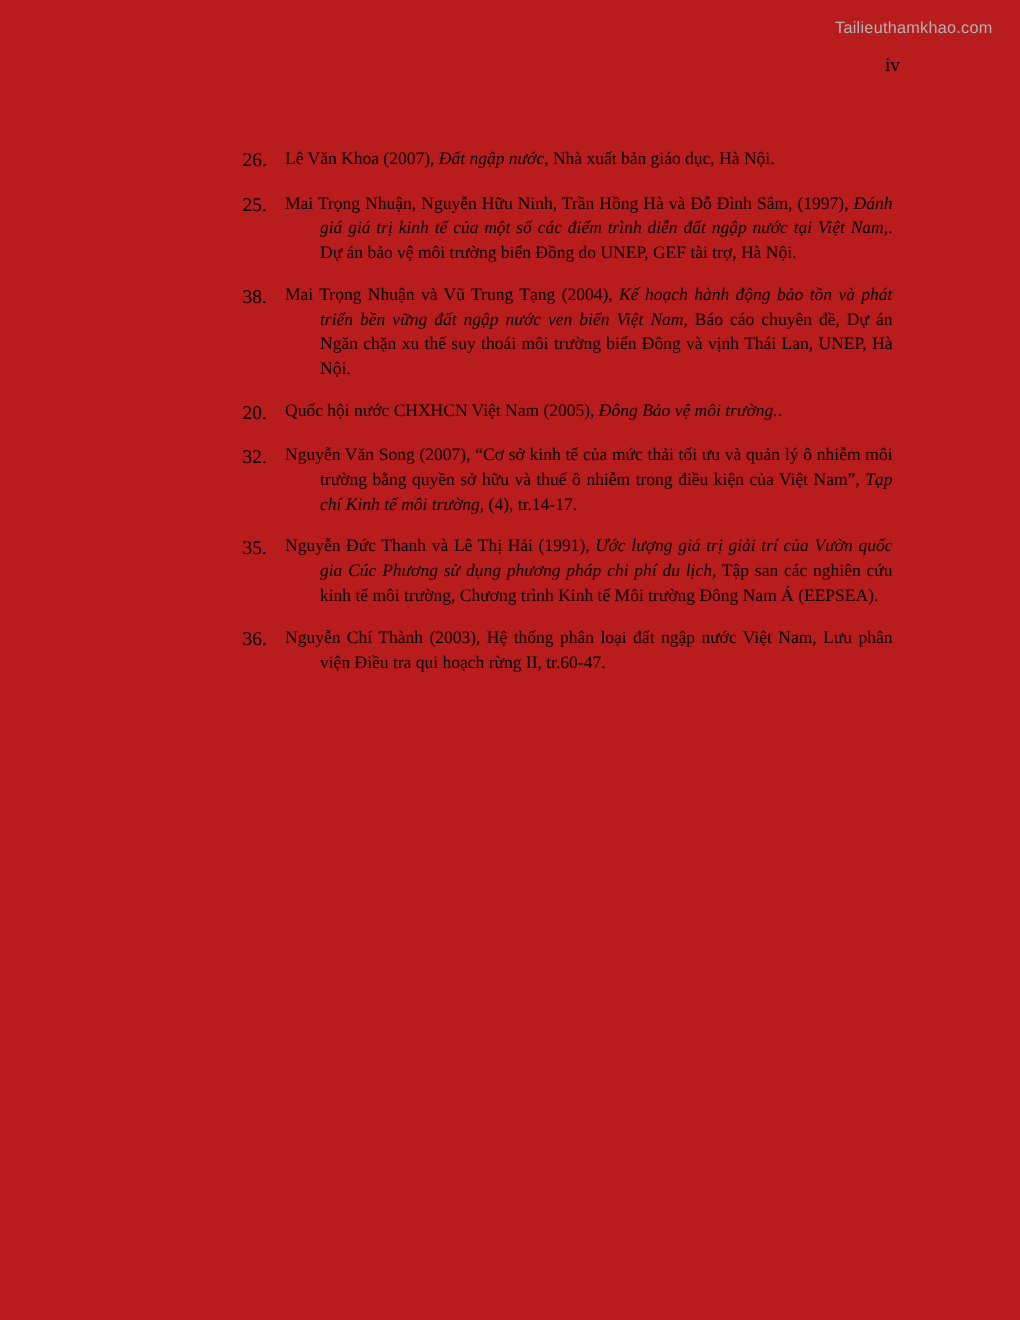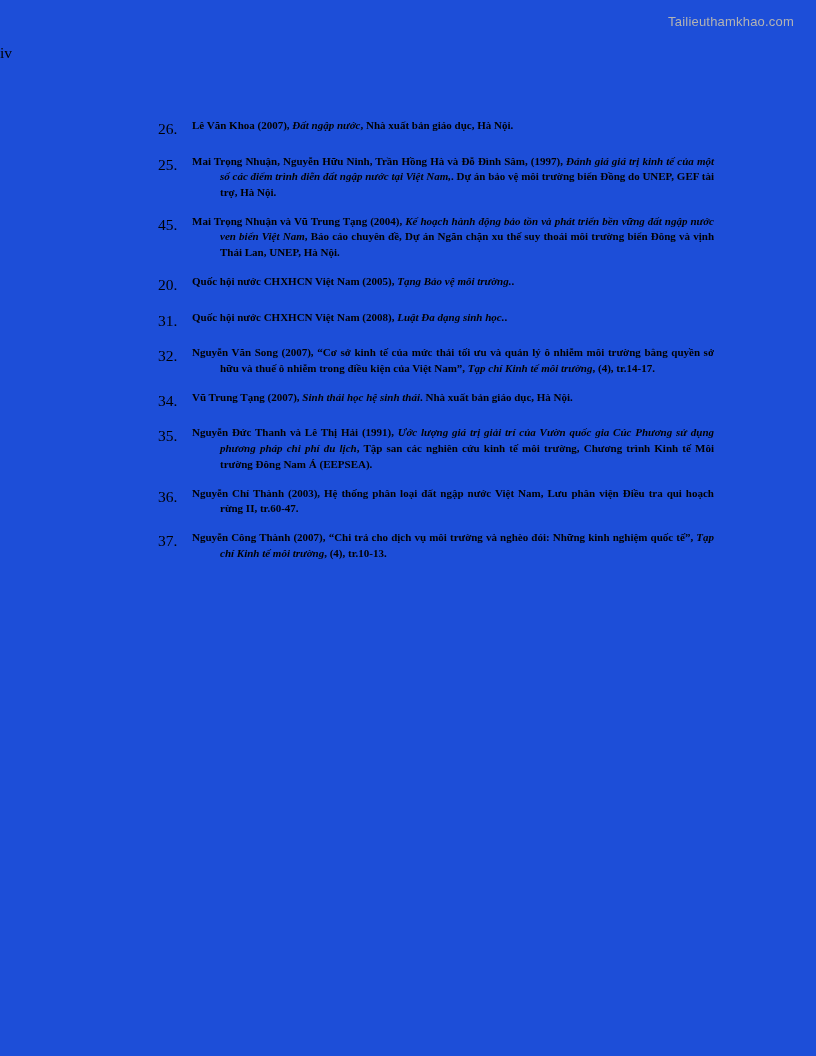--- a/index.html
+++ b/index.html
@@ -8,70 +8,70 @@
     background: #ffffff;
   }
   body {
     font-family: "Liberation Serif", "DejaVu Serif", serif;
     color: #000000;
   }
   .page {
     position: relative;
     width: 816px;
     height: 1056px;
-    background: #1d4ed8;
+    background: #b91c1c;
     overflow: hidden;
     box-sizing: border-box;
   }
   .watermark {
     position: absolute;
     top: 14px;
     right: 22px;
     font-family: "Liberation Sans", "DejaVu Sans", sans-serif;
     font-size: 13px;
     color: #b3b3b3;
     letter-spacing: 0.2px;
     white-space: nowrap;
   }
   .folio {
     position: absolute;
     top: 44px;
     left: 0;
     width: 720px;
-    text-align: left;
+    text-align: right;
     font-size: 15.5px;
     color: #000;
   }
   .refs {
     position: absolute;
     top: 118px;
     left: 158px;
     width: 556px;
   }
   .ref {
     display: flex;
     align-items: flex-start;
     margin-bottom: 13.5px;
   }
   .ref-num {
     flex: 0 0 34px;
     font-size: 15.5px;
     line-height: 1.42;
     text-align: left;
     white-space: nowrap;
+    margin-left: 36px;
   }
   .ref-body {
     flex: 1 1 auto;
-    font-size: 11px;
+    font-size: 14px;
     line-height: 1.42;
     text-align: justify;
     text-justify: inter-word;
     text-indent: 0;
     padding-left: 0;
-    font-weight: bold;
   }
   
   .ref-body {
     padding-left: 28px;
     text-indent: -28px;
   }
   .ref-body i {
     font-style: italic;
   }
 </style>
@@ -87,46 +87,34 @@
   <div class="refs">
       <div class="ref">
         <div class="ref-num">26.</div>
         <div class="ref-body"><span>Lê Văn Khoa (2007), </span><i>Đất ngập nước</i><span>, Nhà xuất bản giáo dục, Hà Nội.</span></div>
       </div>
       <div class="ref">
         <div class="ref-num">25.</div>
         <div class="ref-body"><span>Mai Trọng Nhuận, Nguyễn Hữu Ninh, Trần Hồng Hà và Đỗ Đình Sâm, (1997), </span><i>Đánh giá giá trị kinh tế của một số các điểm trình diễn đất ngập nước tại Việt Nam,</i><span>. Dự án bảo vệ môi trường biển Đồng do UNEP, GEF tài trợ, Hà Nội.</span></div>
       </div>
       <div class="ref">
-        <div class="ref-num">45.</div>
+        <div class="ref-num">38.</div>
         <div class="ref-body"><span>Mai Trọng Nhuận và Vũ Trung Tạng (2004), </span><i>Kế hoạch hành động bảo tồn và phát triển bền vững đất ngập nước ven biển Việt Nam</i><span>, Báo cáo chuyên đề, Dự án Ngăn chặn xu thế suy thoái môi trường biển Đông và vịnh Thái Lan, UNEP, Hà Nội.</span></div>
       </div>
       <div class="ref">
         <div class="ref-num">20.</div>
-        <div class="ref-body"><span>Quốc hội nước CHXHCN Việt Nam (2005), </span><i>Tạng Bảo vệ môi trường.</i><span>.</span></div>
-      </div>
-      <div class="ref">
-        <div class="ref-num">31.</div>
-        <div class="ref-body"><span>Quốc hội nước CHXHCN Việt Nam (2008), </span><i>Luật Đa dạng sinh học.</i><span>.</span></div>
+        <div class="ref-body"><span>Quốc hội nước CHXHCN Việt Nam (2005), </span><i>Đông Bảo vệ môi trường.</i><span>.</span></div>
       </div>
       <div class="ref">
         <div class="ref-num">32.</div>
         <div class="ref-body"><span>Nguyễn Văn Song (2007), “Cơ sở kinh tế của mức thải tối ưu và quản lý ô nhiễm môi trường bằng quyền sở hữu và thuế ô nhiễm trong điều kiện của Việt Nam”, </span><i>Tạp chí Kinh tế môi trường</i><span>, (4), tr.14-17.</span></div>
-      </div>
-      <div class="ref">
-        <div class="ref-num">34.</div>
-        <div class="ref-body"><span>Vũ Trung Tạng (2007), </span><i>Sinh thái học hệ sinh thái</i><span>. Nhà xuất bản giáo dục, Hà Nội.</span></div>
       </div>
       <div class="ref">
         <div class="ref-num">35.</div>
         <div class="ref-body"><span>Nguyễn Đức Thanh và Lê Thị Hải (1991), </span><i>Ước lượng giá trị giải trí của Vườn quốc gia Cúc Phương sử dụng phương pháp chi phí du lịch</i><span>, Tập san các nghiên cứu kinh tế môi trường, Chương trình Kinh tế Môi trường Đông Nam Á (EEPSEA).</span></div>
       </div>
       <div class="ref">
         <div class="ref-num">36.</div>
         <div class="ref-body"><span>Nguyễn Chí Thành (2003), Hệ thống phân loại đất ngập nước Việt Nam, Lưu phân viện Điều tra qui hoạch rừng II, tr.60-47.</span></div>
       </div>
-      <div class="ref">
-        <div class="ref-num">37.</div>
-        <div class="ref-body"><span>Nguyễn Công Thành (2007), “Chi trả cho dịch vụ môi trường và nghèo đói: Những kinh nghiệm quốc tế”, </span><i>Tạp chí Kinh tế môi trường</i><span>, (4), tr.10-13.</span></div>
-      </div>
     </div>
 
 </div>
 
 </body></html>

